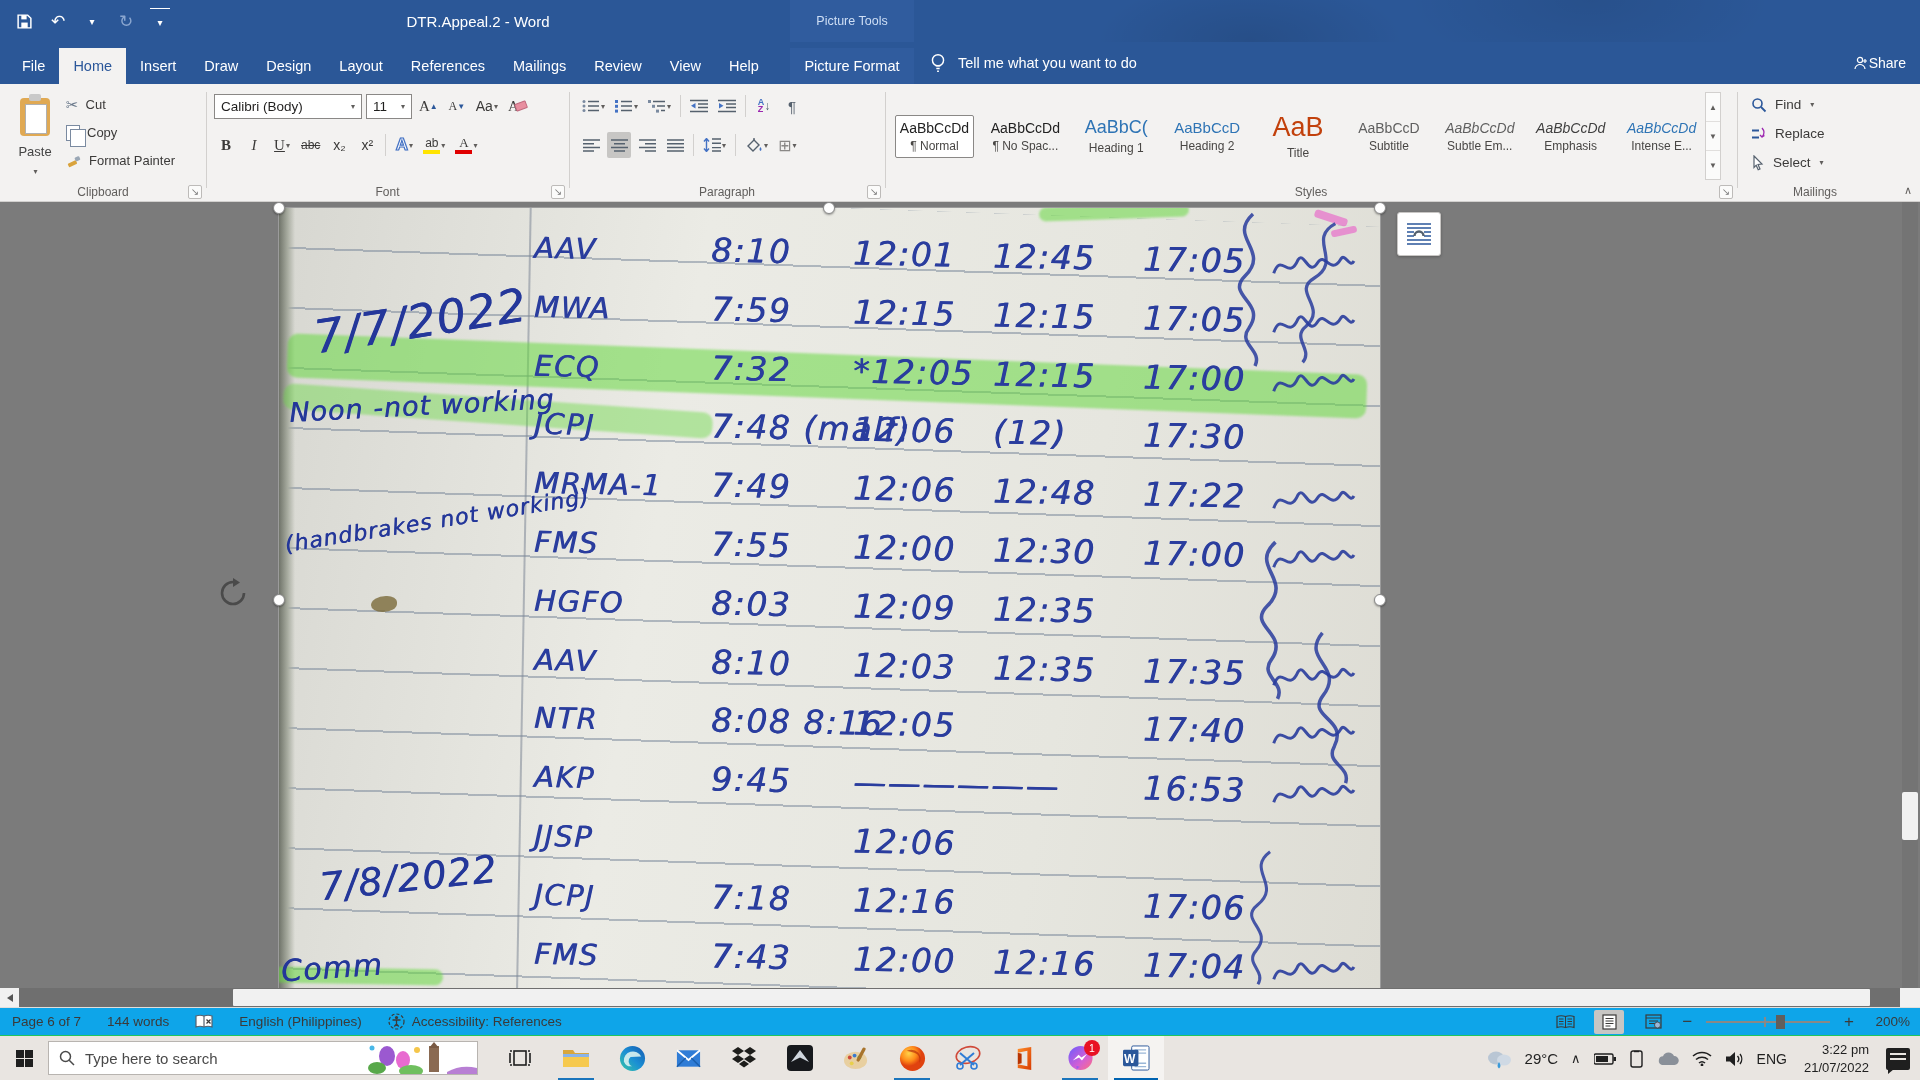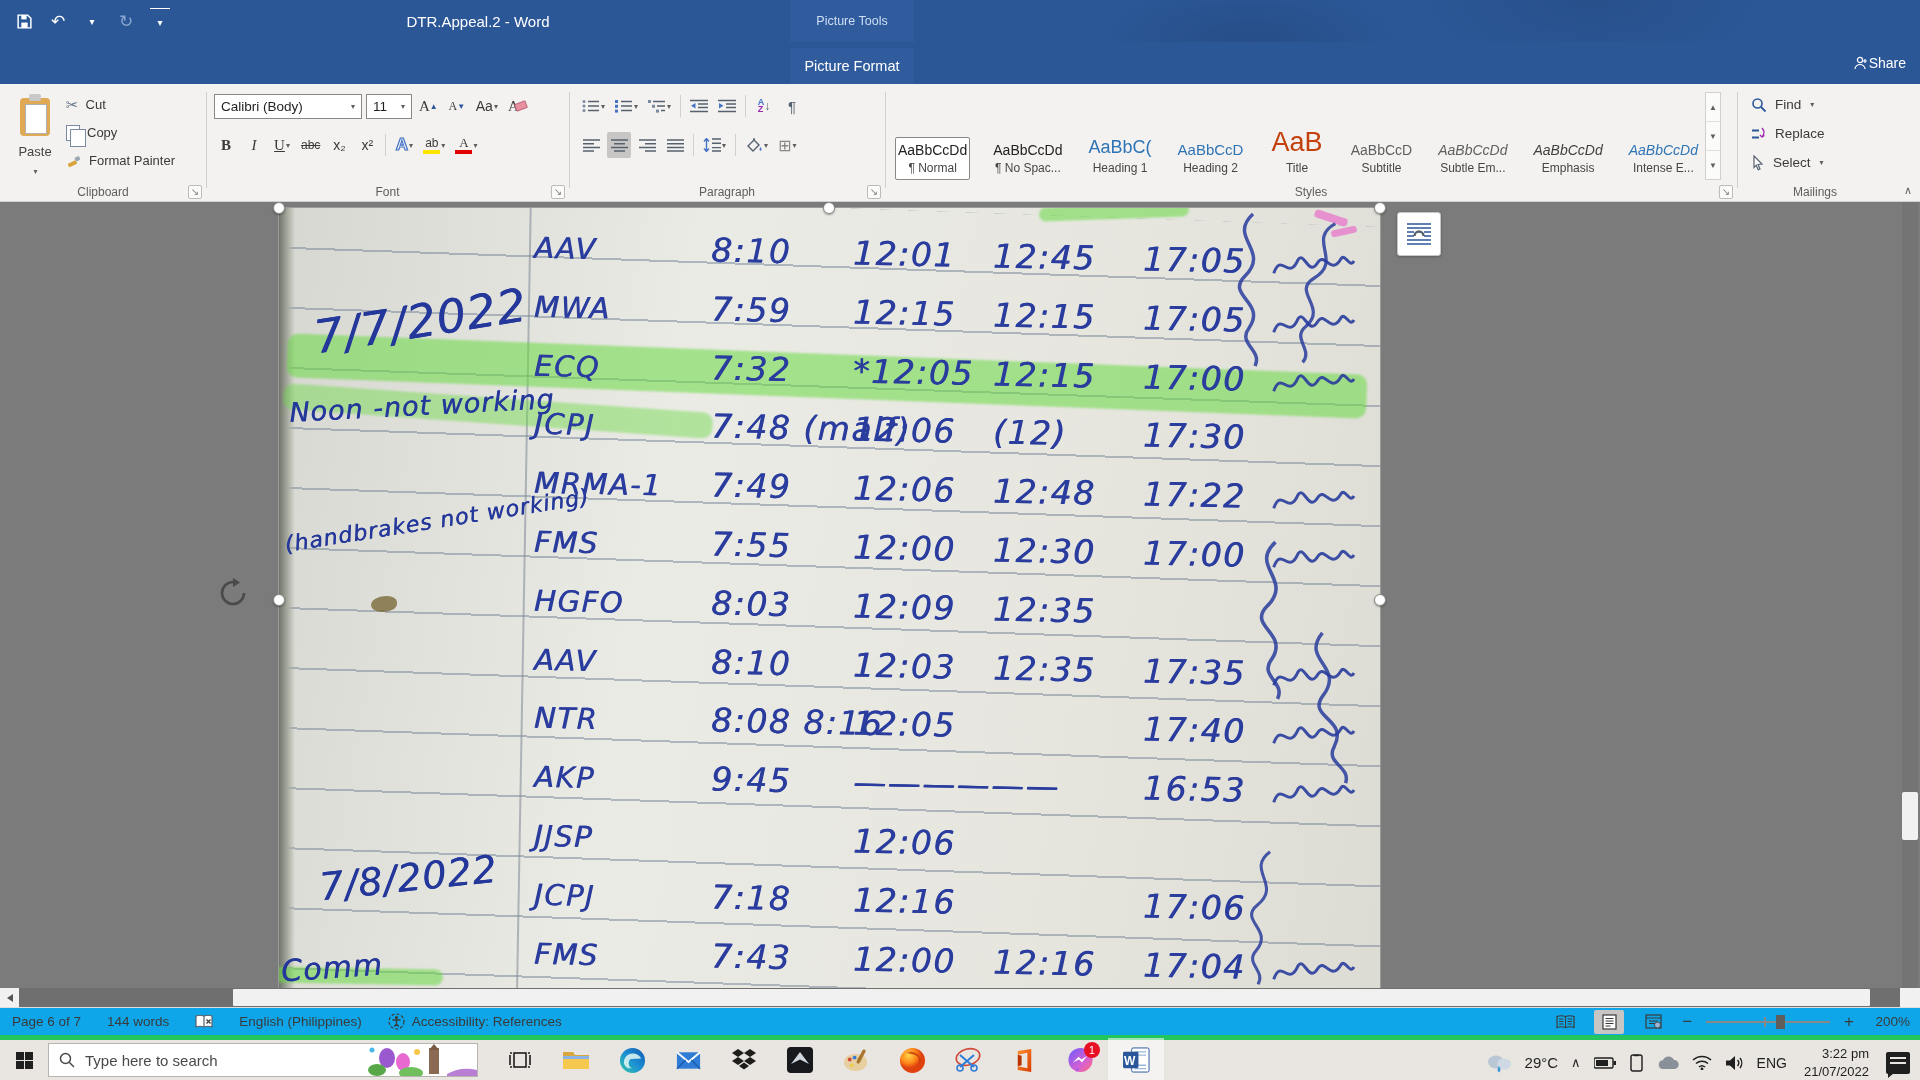--- a/index.html
+++ b/index.html
@@ -62,21 +62,21 @@
   .underbar{display:flex;flex-direction:column;align-items:center;line-height:1}
   .underbar .bar{width:17px;height:4px;margin-top:1px}
   .eraser{width:12px;height:8px;background:#e88fa0;border:1px solid #c06a7e;border-radius:1px;margin-left:-4px;transform:rotate(-20deg)}
   
   #g-para{left:569px;width:316px}
   #g-para .rrow1{position:absolute;left:10px;top:9px}
   #g-para .rrow2{position:absolute;left:10px;top:48px}
   .licon{display:block}
   
   #g-styles{left:885px;width:852px}
-  #styles-gallery{position:absolute;left:10px;top:8px;width:806px;height:88px;display:flex;align-items:flex-end;gap:20px}
+  #styles-gallery{position:absolute;left:10px;top:8px;width:806px;height:88px;display:flex;align-items:center;gap:12px}
   .style-item{width:87px;display:flex;flex-direction:column;align-items:center;justify-content:flex-end;padding:4px 2px;border:1px solid transparent;border-radius:2px}
   .style-item .sample{font-size:14px;color:#222;white-space:nowrap;flex:1;display:flex;align-items:center}
   .style-item .sname{font-size:12px;color:#484644;white-space:nowrap;margin-top:3px}
   .style-item.selected{border:1px solid #8a8886;background:#fff}
   .k-h1 .sample{color:#2e74b5;font-size:18px}
   .k-h2 .sample{color:#2e74b5;font-size:15px}
   .k-title .sample{font-size:27px;color:#c2410c}
   .k-subtitle .sample{color:#5f5f5f}
   .k-subtle .sample{font-style:italic;color:#5f5f5f}
   .k-emphasis .sample{font-style:italic;color:#3f3f3f}
@@ -124,21 +124,21 @@
   .sb-item{display:flex;align-items:center;gap:7px;white-space:nowrap}
   .sb-right{position:absolute;right:10px;display:flex;align-items:center;gap:14px}
   .viewbtn{width:30px;height:24px;display:flex;align-items:center;justify-content:center;border-radius:2px}
   .viewbtn.sel{background:#c7c6c4}
   #zoom-track{width:124px;height:2px;background:#8a8886;position:relative}
   #zoom-notch{position:absolute;left:58px;top:-4px;width:1.5px;height:10px;background:#8a8886}
   #zoom-thumb{position:absolute;left:70px;top:-6px;width:9px;height:14px;background:#605e5c}
   .zglyph{font-size:17px;color:#3b3a39}
 
   
-  #taskbar{position:absolute;left:0;top:1035px;width:1920px;height:45px;background:#e9e5e1;border-top:5px solid #22c55e;display:flex;align-items:center}
+  #taskbar{position:absolute;left:0;top:1035px;width:1920px;height:45px;background:#e9e5e1;border-top:1px solid #22c55e;display:flex;align-items:center}
   #start-btn{width:48px;height:45px;display:flex;align-items:center;justify-content:center}
   .winlogo{width:17px;height:17px;display:grid;grid-template-columns:8px 8px;grid-template-rows:8px 8px;gap:1px}
   .winlogo i{background:#1f1f1f}
   #search-box{position:relative;width:430px;height:34px;background:#fff;border:1px solid #b8b4b0;display:flex;align-items:center;gap:10px;padding:0 10px;overflow:hidden}
   #search-box input{border:none;outline:none;font-size:15px;color:#333;width:250px;background:transparent;font-family:inherit}
   #search-box input::placeholder{color:#4a4a4a}
   .flowers{position:absolute;right:0;top:0;width:110px;height:34px}
   .tb-icons{display:flex;align-items:center;margin-left:14px}
   .tbtn{width:56px;height:45px;display:flex;align-items:center;justify-content:center;position:relative}
   .tbtn.open:after{content:"";position:absolute;left:10px;bottom:0;width:36px;height:3px;background:#1b75bc}
@@ -175,21 +175,42 @@
     <span class="qbtn tiny">▾</span>
     <span class="qbtn dim">↻</span>
     <span class="qbtn tiny" style="border-top:1.5px solid #fff;padding-top:1px">▾</span>
   </div>
   <div id="win-title">DTR.Appeal.2  -  Word</div>
   <div id="ctx-header">Picture Tools</div>
 </div>
 
 <div id="tabsbar">
   <div style="width:8px"></div>
+  <div style="display:flex;align-items:flex-end">
+
+  <span class="tab">File</span>
+      <span class="tab active">Home</span>
+      <span class="tab">Insert</span>
+      <span class="tab">Draw</span>
+      <span class="tab">Design</span>
+      <span class="tab">Layout</span>
+      <span class="tab">References</span>
+      <span class="tab">Mailings</span>
+      <span class="tab">Review</span>
+      <span class="tab">View</span>
+      <span class="tab">Help</span>
+    </div>
   <span id="ctx-tab" class="tab">Picture Format</span>
+  <div id="tellme">
+    <svg width="16" height="20" viewBox="0 0 14 18">
+        <circle cx="7" cy="6.5" r="5" fill="none" stroke="#fff" stroke-width="1.3"></circle>
+        <path d="M5 11.5 h4 M5.5 14 h3 M6.2 16.5 h1.6" stroke="#fff" stroke-width="1.3" fill="none"></path>
+      </svg>
+    <span>Tell me what you want to do</span>
+  </div>
   <div id="share">
     <svg width="16" height="16" viewBox="0 0 16 16">
         <circle cx="7" cy="5" r="2.6" fill="none" stroke="#fff" stroke-width="1.2"></circle>
         <path d="M2 14 c0-3 3-4.5 5-4.5 s5 1.5 5 4.5" fill="none" stroke="#fff" stroke-width="1.2"></path>
         <path d="M12 4 v4 M10 6 h4" stroke="#fff" stroke-width="1.2"></path>
       </svg>
     <span>Share</span>
   </div>
 </div>
 

